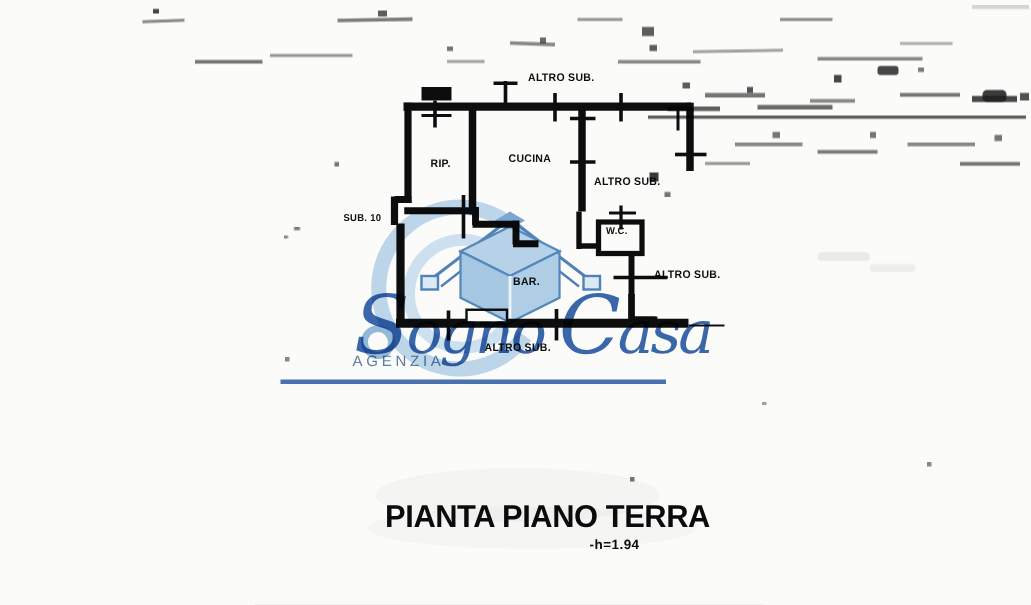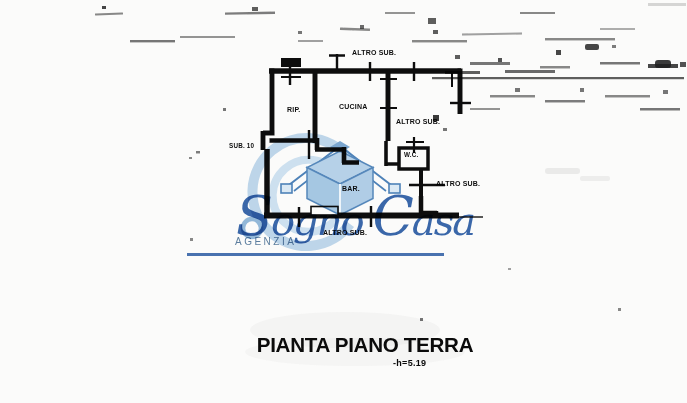--- a/index.html
+++ b/index.html
@@ -133,21 +133,21 @@
   <div class="plabel" style="left:339px;top:103px;">CUCINA</div>
   <div class="plabel small" style="left:404px;top:151px;">W.C.</div>
   <div class="plabel" style="left:342px;top:185px;">BAR.</div>
   <div class="plabel small" style="left:229px;top:142px;">SUB. 10</div>
   <div class="plabel" style="left:352px;top:49px;">ALTRO SUB.</div>
   <div class="plabel" style="left:396px;top:118px;">ALTRO SUB.</div>
   <div class="plabel" style="left:436px;top:180px;">ALTRO SUB.</div>
   <div class="plabel" style="left:323px;top:229px;">ALTRO SUB.</div>
 
   <div class="caption-title">PIANTA PIANO TERRA</div>
-  <div class="caption-note">-h=5.19</div>
+  <div class="caption-note">-h=1.94</div>
 
   <svg class="layer mult" viewBox="0 0 687 403">
     <g filter="url(#soft2)" fill="#1a1a1a">
       <defs>
           <filter id="soft2">
             <feGaussianBlur stdDeviation="0.45"></feGaussianBlur>
           </filter>
         </defs>
 
       <rect x="95" y="13" width="28" height="2" opacity=".5" transform="rotate(-2 109 14)"></rect>

